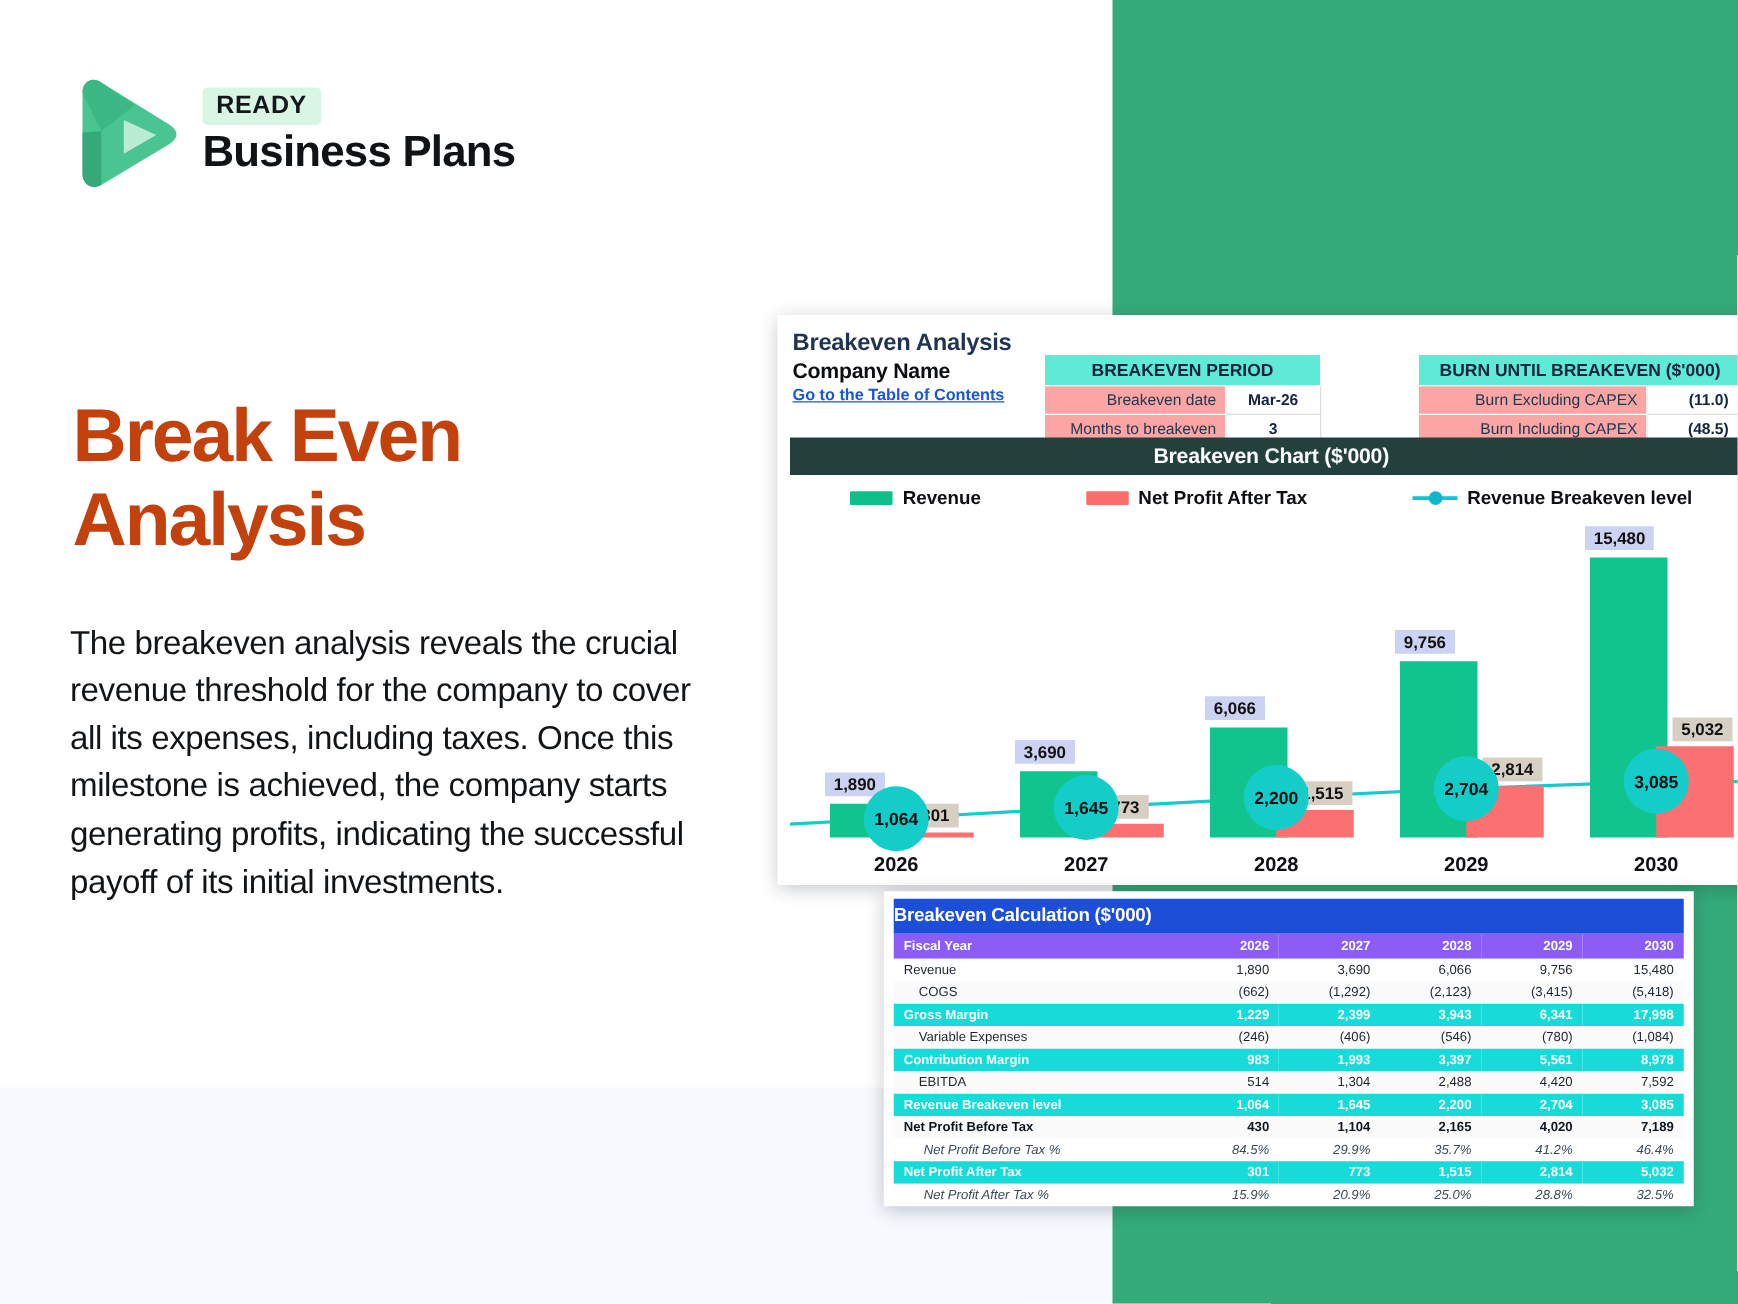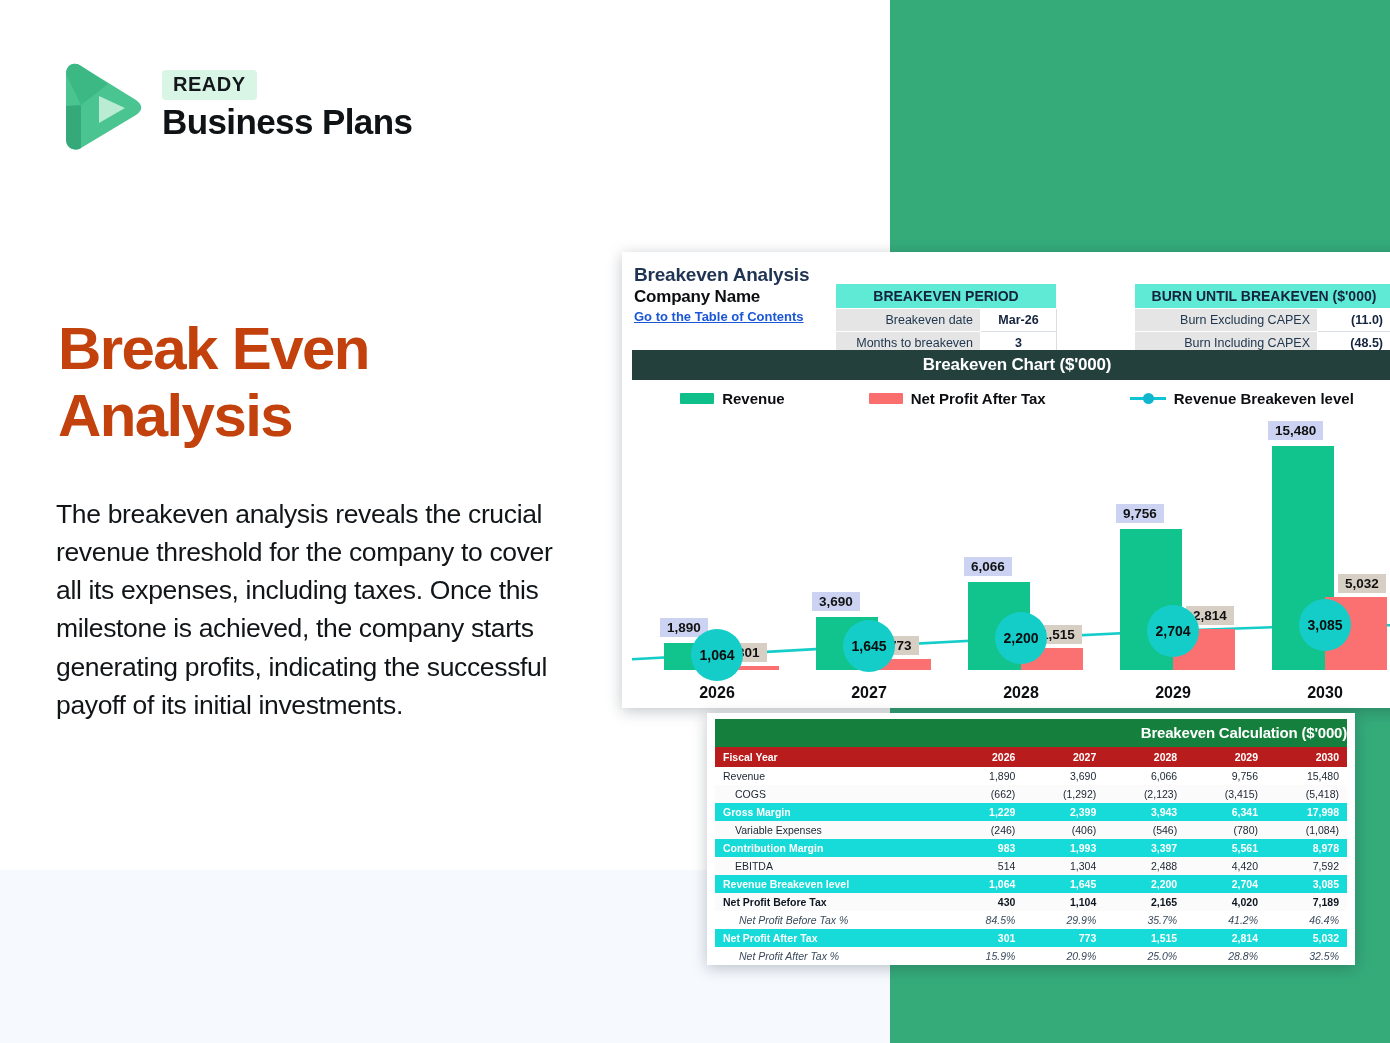--- a/index.html
+++ b/index.html
@@ -78,21 +78,21 @@
 
   
   .info-table { position: absolute; border-collapse: collapse; font-size: 12.5px; }
   .info-table.period { left: 213px; top: 31px; width: 222px; }
   .info-table.burn   { left: 512px; top: 31px; width: 260px; }
   .info-table th {
     background: #5eead4; color: #14233e; font-weight: bold;
     font-size: 14px; text-align: center; padding: 4px 2px; border: 1px solid #ffffff;
   }
   .info-table td.lbl {
-    background: #e5e5e5; color: #20384f; text-align: right;
+    background: #fca5a5; color: #20384f; text-align: right;
     padding: 4px 7px; border: 1px solid #ffffff; white-space: nowrap;
   }
   .info-table td.val {
     background: #ffffff; color: #14233e; text-align: center; font-weight: bold;
     padding: 4px 7px; border: 1px solid #d9dde4; width: 76px;
   }
   .info-table.burn td.val { text-align: right; padding-right: 10px; }
 
   
   .chart-banner {
@@ -135,26 +135,26 @@
     font-size: 14px; font-weight: bold; color: #0b0d0f; white-space: nowrap;
   }
   .year-lbl {
     position: absolute; bottom: 6px; width: 150px; text-align: center;
     font-size: 16px; font-weight: bold; color: #0c0e11;
   }
   .be-line { position: absolute; left: 0; top: 0; width: 770px; height: 288px; pointer-events: none; }
 
   
   .calc-banner {
-    background: #15803d; color: #ffffff; font-size: 15px; font-weight: bold;
-    text-align: right; padding: 5px 0 6px 0; letter-spacing: -0.2px;
+    background: #1d4ed8; color: #ffffff; font-size: 15px; font-weight: bold;
+    text-align: left; padding: 5px 0 6px 0; letter-spacing: -0.2px;
   }
   table.calc { width: 100%; border-collapse: collapse; font-size: 10.5px; }
   table.calc th {
-    background: #b91c1c; color: #ffffff; font-weight: bold; font-size: 10.5px;
+    background: #8b5cf6; color: #ffffff; font-weight: bold; font-size: 10.5px;
     padding: 4px 8px; text-align: right; border: none;
   }
   table.calc th.first { text-align: left; }
   table.calc td { padding: 3px 8px; text-align: right; color: #1a2430; border: none; }
   table.calc td.first { text-align: left; }
   tr.norm td { background: #ffffff; }
   tr.alt  td { background: #fbfbfc; }
   tr.hl td { background: #16dbd9; color: #ffffff; font-weight: bold; }
   tr.indent td.first { padding-left: 20px; }
   tr.ital td { font-style: italic; color: #3a4a5c; }

